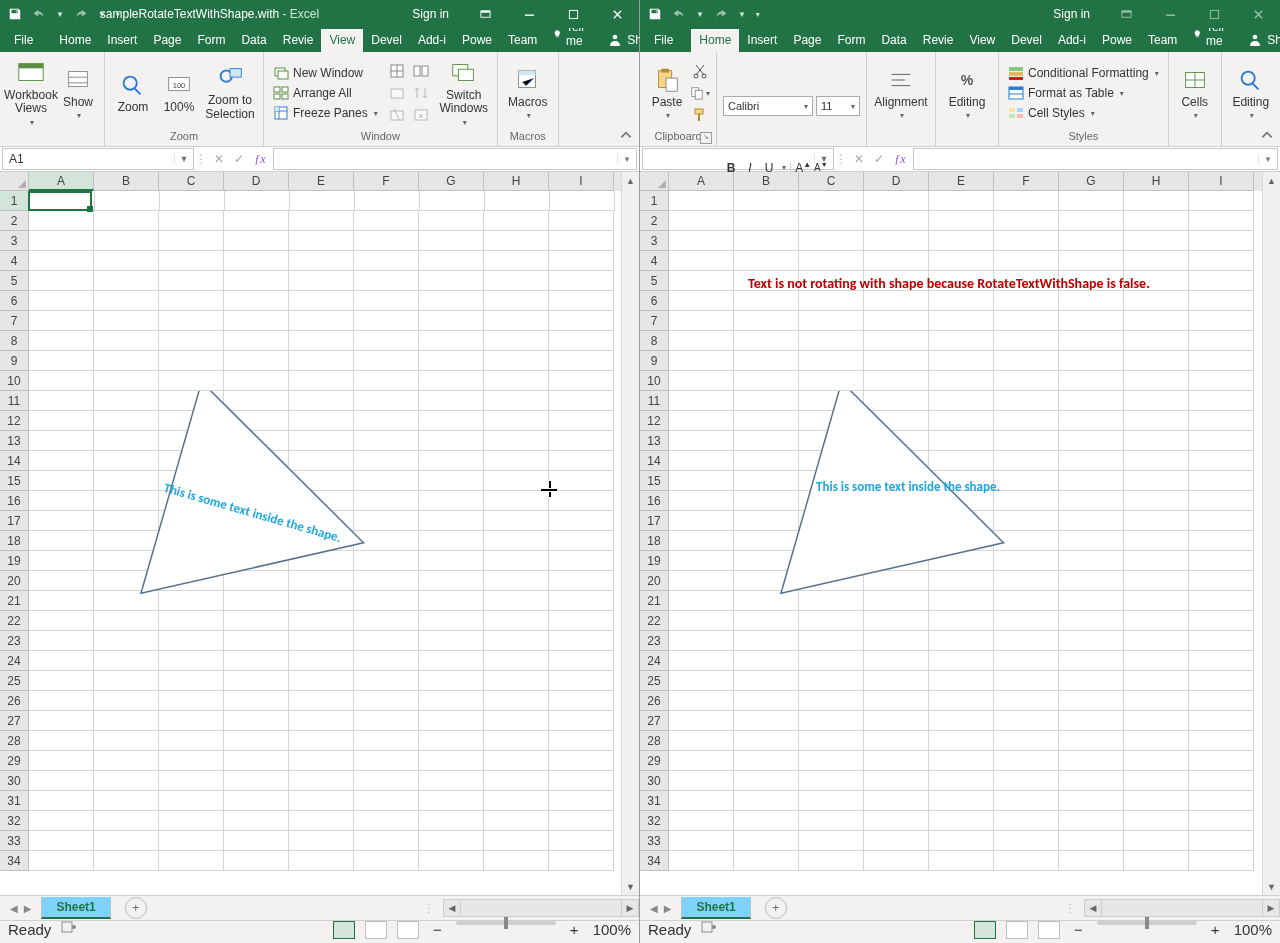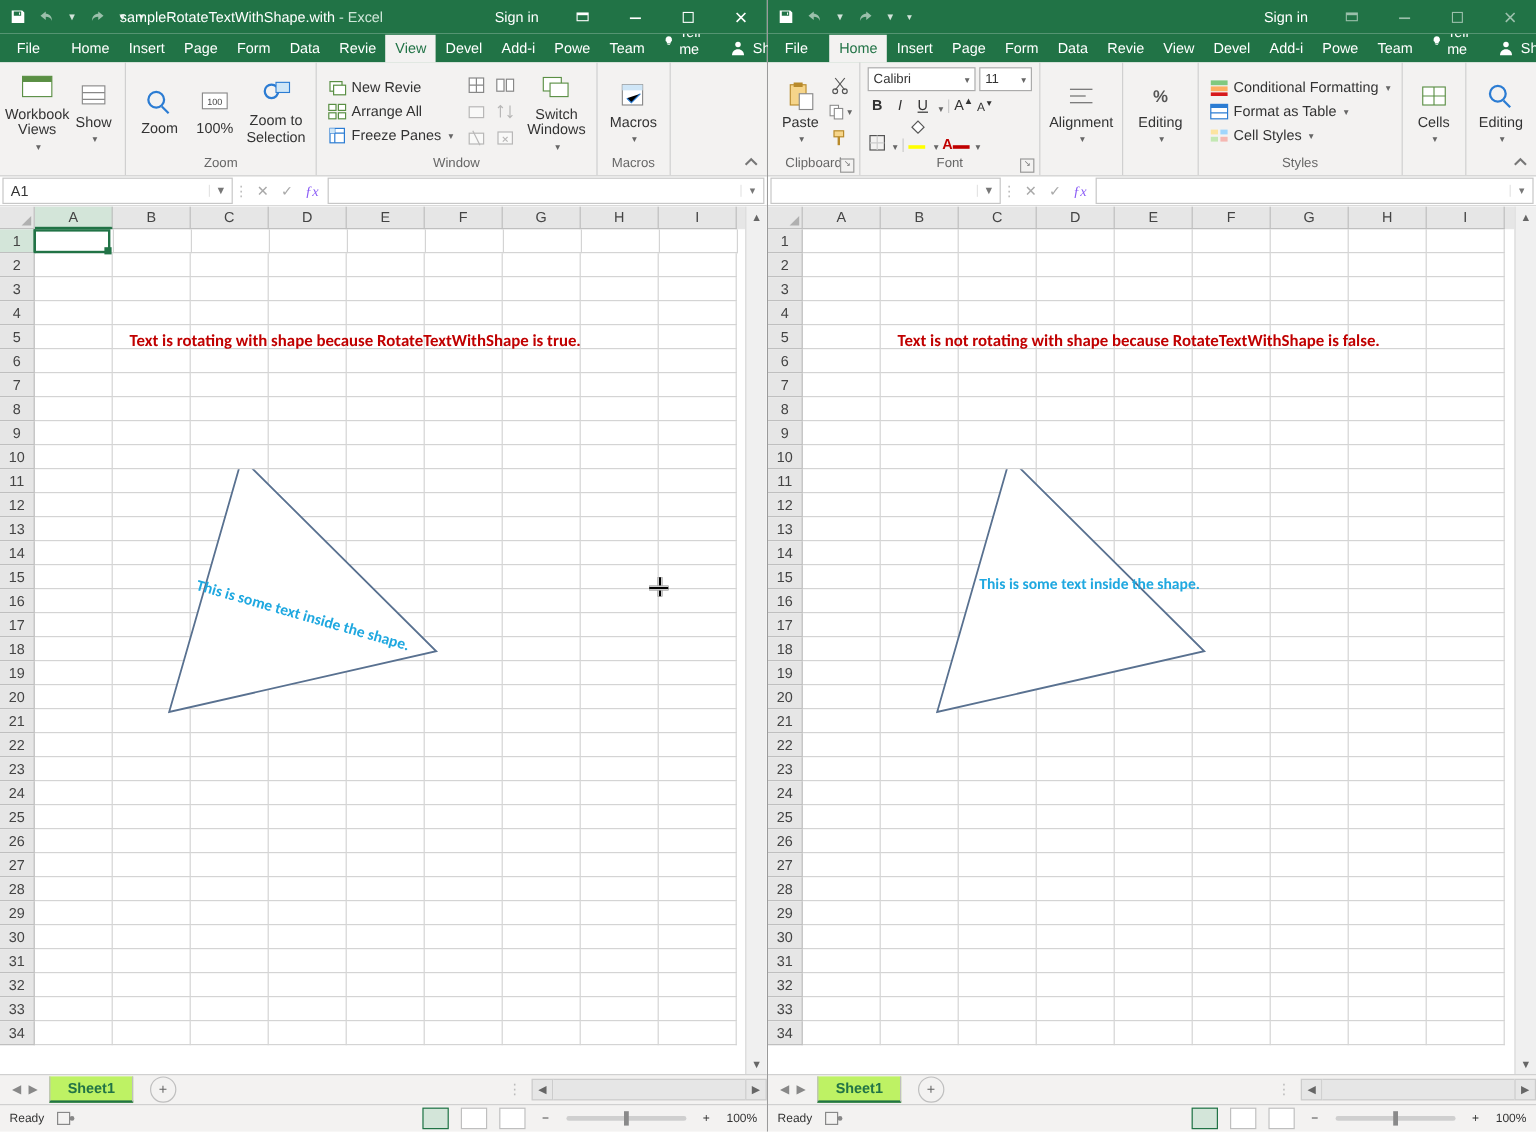--- a/index.html
+++ b/index.html
@@ -54,21 +54,21 @@
   .group-caption .launcher{position:absolute;right:-2px;top:2px;width:10px;height:10px;border:1px solid #9a9a9a;font-size:7px;line-height:8px;text-align:center;color:#777;}
   .bigbtn{display:flex;flex-direction:column;align-items:center;justify-content:center;width:50px;min-width:40px;text-align:center;line-height:1.15;gap:2px;}
   .bigbtn svg{width:30px;height:28px;}
   .smallstack{display:flex;flex-direction:column;gap:2px;}
   .smallbtn{display:flex;align-items:center;gap:4px;padding:1px 3px;font-size:12px;white-space:nowrap;}
   .smallbtn svg,.iconbox svg{width:16px;height:16px;}
   .iconbox{width:20px;height:20px;display:flex;align-items:center;justify-content:center;}
   .dropdown-caret{font-size:8px;color:#666;margin-left:2px;}
   .fontname{width:80px;height:18px;border:1px solid #ababab;background:#fff;font-size:11px;padding:0 4px;display:flex;align-items:center;justify-content:space-between;}
   .fontsize{width:34px;height:18px;border:1px solid #ababab;background:#fff;font-size:11px;padding:0 4px;display:flex;align-items:center;justify-content:space-between;}
-  .btnrow{display:flex;gap:3px;align-items:flex-end;}
+  .btnrow{display:flex;gap:3px;align-items:center;margin-top:40px;}
   .colorbar{display:inline-block;width:14px;height:3px;}
   .ribbon-collapse{position:absolute;right:6px;bottom:4px;width:14px;height:14px;color:#777;}
 
   
   .fx-row{height:24px;display:flex;align-items:stretch;border-bottom:1px solid var(--ribbon-border);background:#fff;}
   .namebox{width:190px;display:flex;border:1px solid #c7c7c7;margin:1px 2px;align-items:center;background:#fff;}
   .namebox .text{flex:1;padding:0 6px;font-size:12px;}
   .namebox .caret{width:18px;text-align:center;color:#777;border-left:1px solid #e4e4e4;font-size:9px;}
   .fx-grip{width:10px;display:flex;align-items:center;justify-content:center;color:#bbb;}
   .fx-tools{display:flex;align-items:center;gap:10px;padding:0 8px;color:#a8a8a8;}
@@ -101,28 +101,28 @@
   .triangle-wrap{position:absolute;}
   .tri-text{fill:var(--shape-text);font-family:Calibri,sans-serif;font-size:13px;font-weight:600;}
   .cursor-cross{position:absolute;width:16px;height:16px;}
   .cursor-cross::before,.cursor-cross::after{content:"";position:absolute;background:#000;}
   .cursor-cross::before{left:7px;top:0;width:2px;height:16px;border-left:1px solid #fff;border-right:1px solid #fff;}
   .cursor-cross::after{top:7px;left:0;height:2px;width:16px;border-top:1px solid #fff;border-bottom:1px solid #fff;}
 
   
   .sheet-strip{height:24px;border-top:1px solid var(--ribbon-border);display:flex;align-items:center;background:#f3f2f1;font-size:12px;}
   .nav-arrows{display:flex;gap:6px;padding:0 10px;color:#888;font-size:10px;}
-  .sheet-tab{padding:3px 14px;border:1px solid #bfbfbf;border-top:none;background:#bef264;color:#217346;font-weight:600;position:relative;border-bottom:2px solid var(--selection-border);}
+  .sheet-tab{padding:3px 14px;border:1px solid #bfbfbf;border-top:none;background:#7dd3fc;color:#217346;font-weight:600;position:relative;border-bottom:2px solid var(--selection-border);}
   .add-sheet{width:20px;height:20px;border:1px solid #bfbfbf;border-radius:50%;margin-left:14px;display:flex;align-items:center;justify-content:center;color:#666;}
   .sheet-strip .hscroll{margin-left:auto;display:flex;align-items:center;}
   .sheet-strip .hscroll .arrow{width:16px;height:16px;display:flex;align-items:center;justify-content:center;color:#666;background:#e6e6e6;border:1px solid #ccc;font-size:9px;}
   .sheet-strip .hscroll .track{width:160px;height:16px;background:#e6e6e6;border-top:1px solid #ccc;border-bottom:1px solid #ccc;}
 
   
-  .statusbar{height:22px;background:#f3f2f1;border-top:1px solid var(--ribbon-border);display:flex;align-items:center;font-size:10px;padding:0 8px;gap:10px;}
+  .statusbar{height:22px;background:#f3f2f1;border-top:1px solid var(--ribbon-border);display:flex;align-items:flex-start;font-size:15px;padding:0 8px;gap:10px;}
   .statusbar .spacer{flex:1;}
   .zoom-slider{width:100px;height:4px;background:#cfcfcf;position:relative;border-radius:2px;}
   .zoom-slider .thumb{position:absolute;left:50%;top:-4px;width:4px;height:12px;background:#8a8a8a;transform:translateX(-50%);}
   .viewbtn{width:20px;height:16px;border:1px solid #bfbfbf;background:#fff;}
   .viewbtn.active{background:#d3e5d9;border-color:#217346;}
 
   svg{display:block;}
   .muted{opacity:.55;}
 </style>
 </head>
@@ -262,21 +262,21 @@
       <div class="group-caption">Zoom</div>
     </div>
     <div class="group">
       <div class="group-body">
         <div class="smallstack">
           <div class="smallbtn">
               <svg viewBox="0 0 16 16">
                 <rect x="2" y="3" width="10" height="8" fill="#fff" stroke="#5a8f44"></rect>
                 <rect x="5" y="6" width="10" height="8" fill="#fff" stroke="#5a8f44"></rect>
               </svg>
-              <span>New Revie</span>
+              <span>New Window</span>
             </div>
           <div class="smallbtn">
               <svg viewBox="0 0 16 16">
                 <rect x="1" y="2" width="6" height="5" fill="#fff" stroke="#5a8f44"></rect>
                 <rect x="9" y="2" width="6" height="5" fill="#fff" stroke="#5a8f44"></rect>
                 <rect x="1" y="9" width="6" height="5" fill="#fff" stroke="#5a8f44"></rect>
                 <rect x="9" y="9" width="6" height="5" fill="#fff" stroke="#5a8f44"></rect>
               </svg>
               <span>Arrange All</span>
             </div>
@@ -806,21 +806,20 @@
       </div>
       <div class="vscroll">
         <div class="arrow">▲</div>
         <div class="track"></div>
         <div class="arrow">▼</div>
       </div>
     </div>
 
     <div class="grid-overlay">
       <div class="selection-box" style="left:0;top:0;width:64px;height:20px;"></div>
-      <div class="red-note" style="left:80px;top:84px;">Text is rotating with shape because RotateTextWithShape is true.</div>
       <div class="triangle-wrap" style="left:110px;top:200px;">
         <svg width="260" height="230" viewBox="0 0 260 230">
           <g transform="rotate(16 115 120)">
             <polygon points="30,10 230,120 30,230" fill="#fff" stroke="#597190" stroke-width="1.5"></polygon>
             <text x="115" y="126" text-anchor="middle" class="tri-text">This is some text inside the shape.</text>
           </g>
         </svg>
       </div>
       <div class="cursor-cross" style="left:513px;top:290px;"></div>
     </div>

